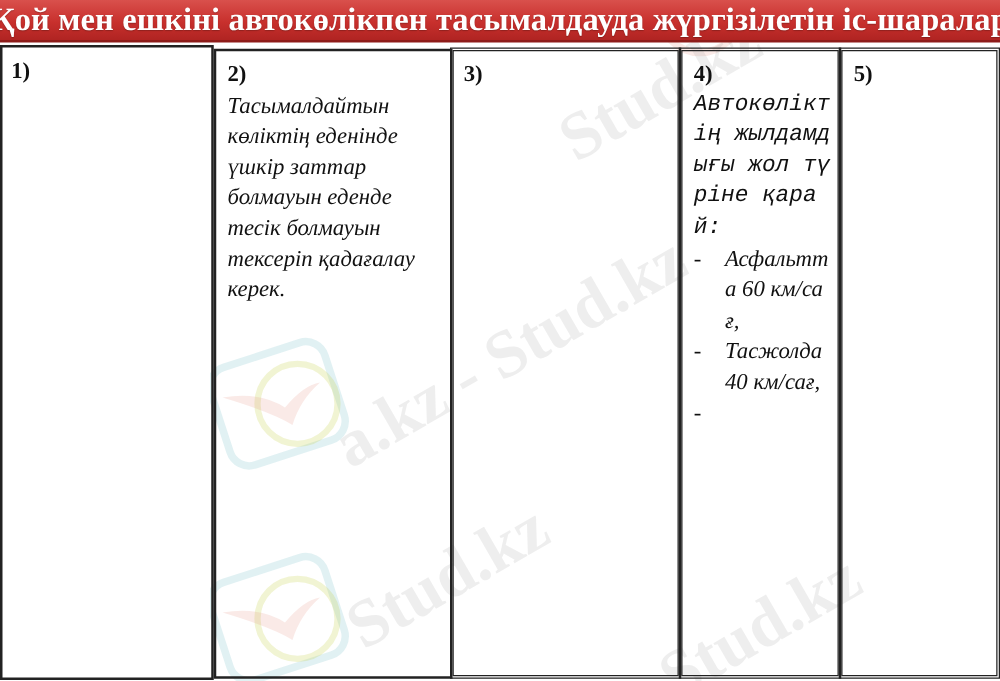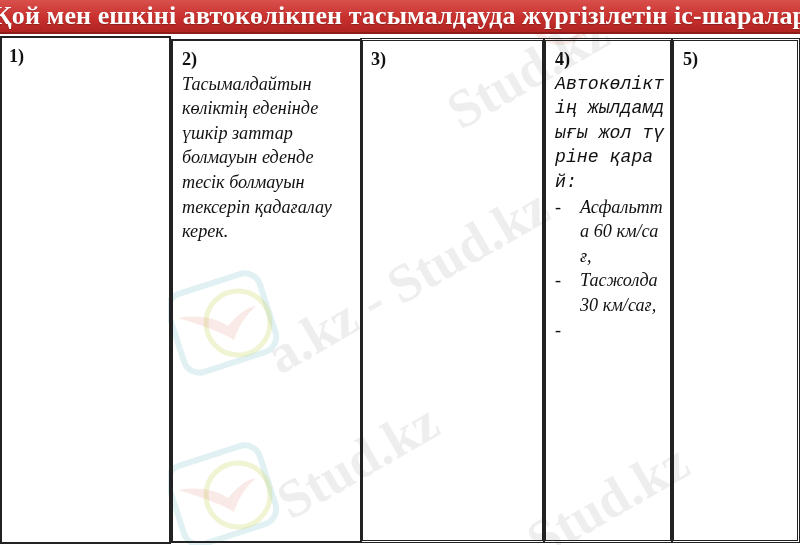--- a/index.html
+++ b/index.html
@@ -148,21 +148,21 @@
   <div class="box double" style="left:543px; top:38px; width:130px; height:505px; padding-left:9px; padding-right:4px;">
     <span class="box-num">4)</span>
     <span class="box-text italic" style="word-break: break-all; font-family: Liberation Mono, monospace;">Автокөліктің жылдамдығы жол түріне қарай:</span>
     <ul class="list italic">
       <li style="word-break: break-all;">
         <span class="dash">-</span>
         <span>Асфальтта 60 км/сағ,</span>
       </li>
       <li style="word-break: break-all;">
         <span class="dash">-</span>
-        <span>Тасжолда 30 км/сағ,</span>
+        <span>Тасжолда 40 км/сағ,</span>
       </li>
       <li>
         <span class="dash">-</span>
       </li>
     </ul>
   </div>
 
   <div class="box double" style="left:671px; top:38px; width:129px; height:505px; padding-left:9px; padding-right:2px;">
     <span class="box-num">5)</span>
   </div>

